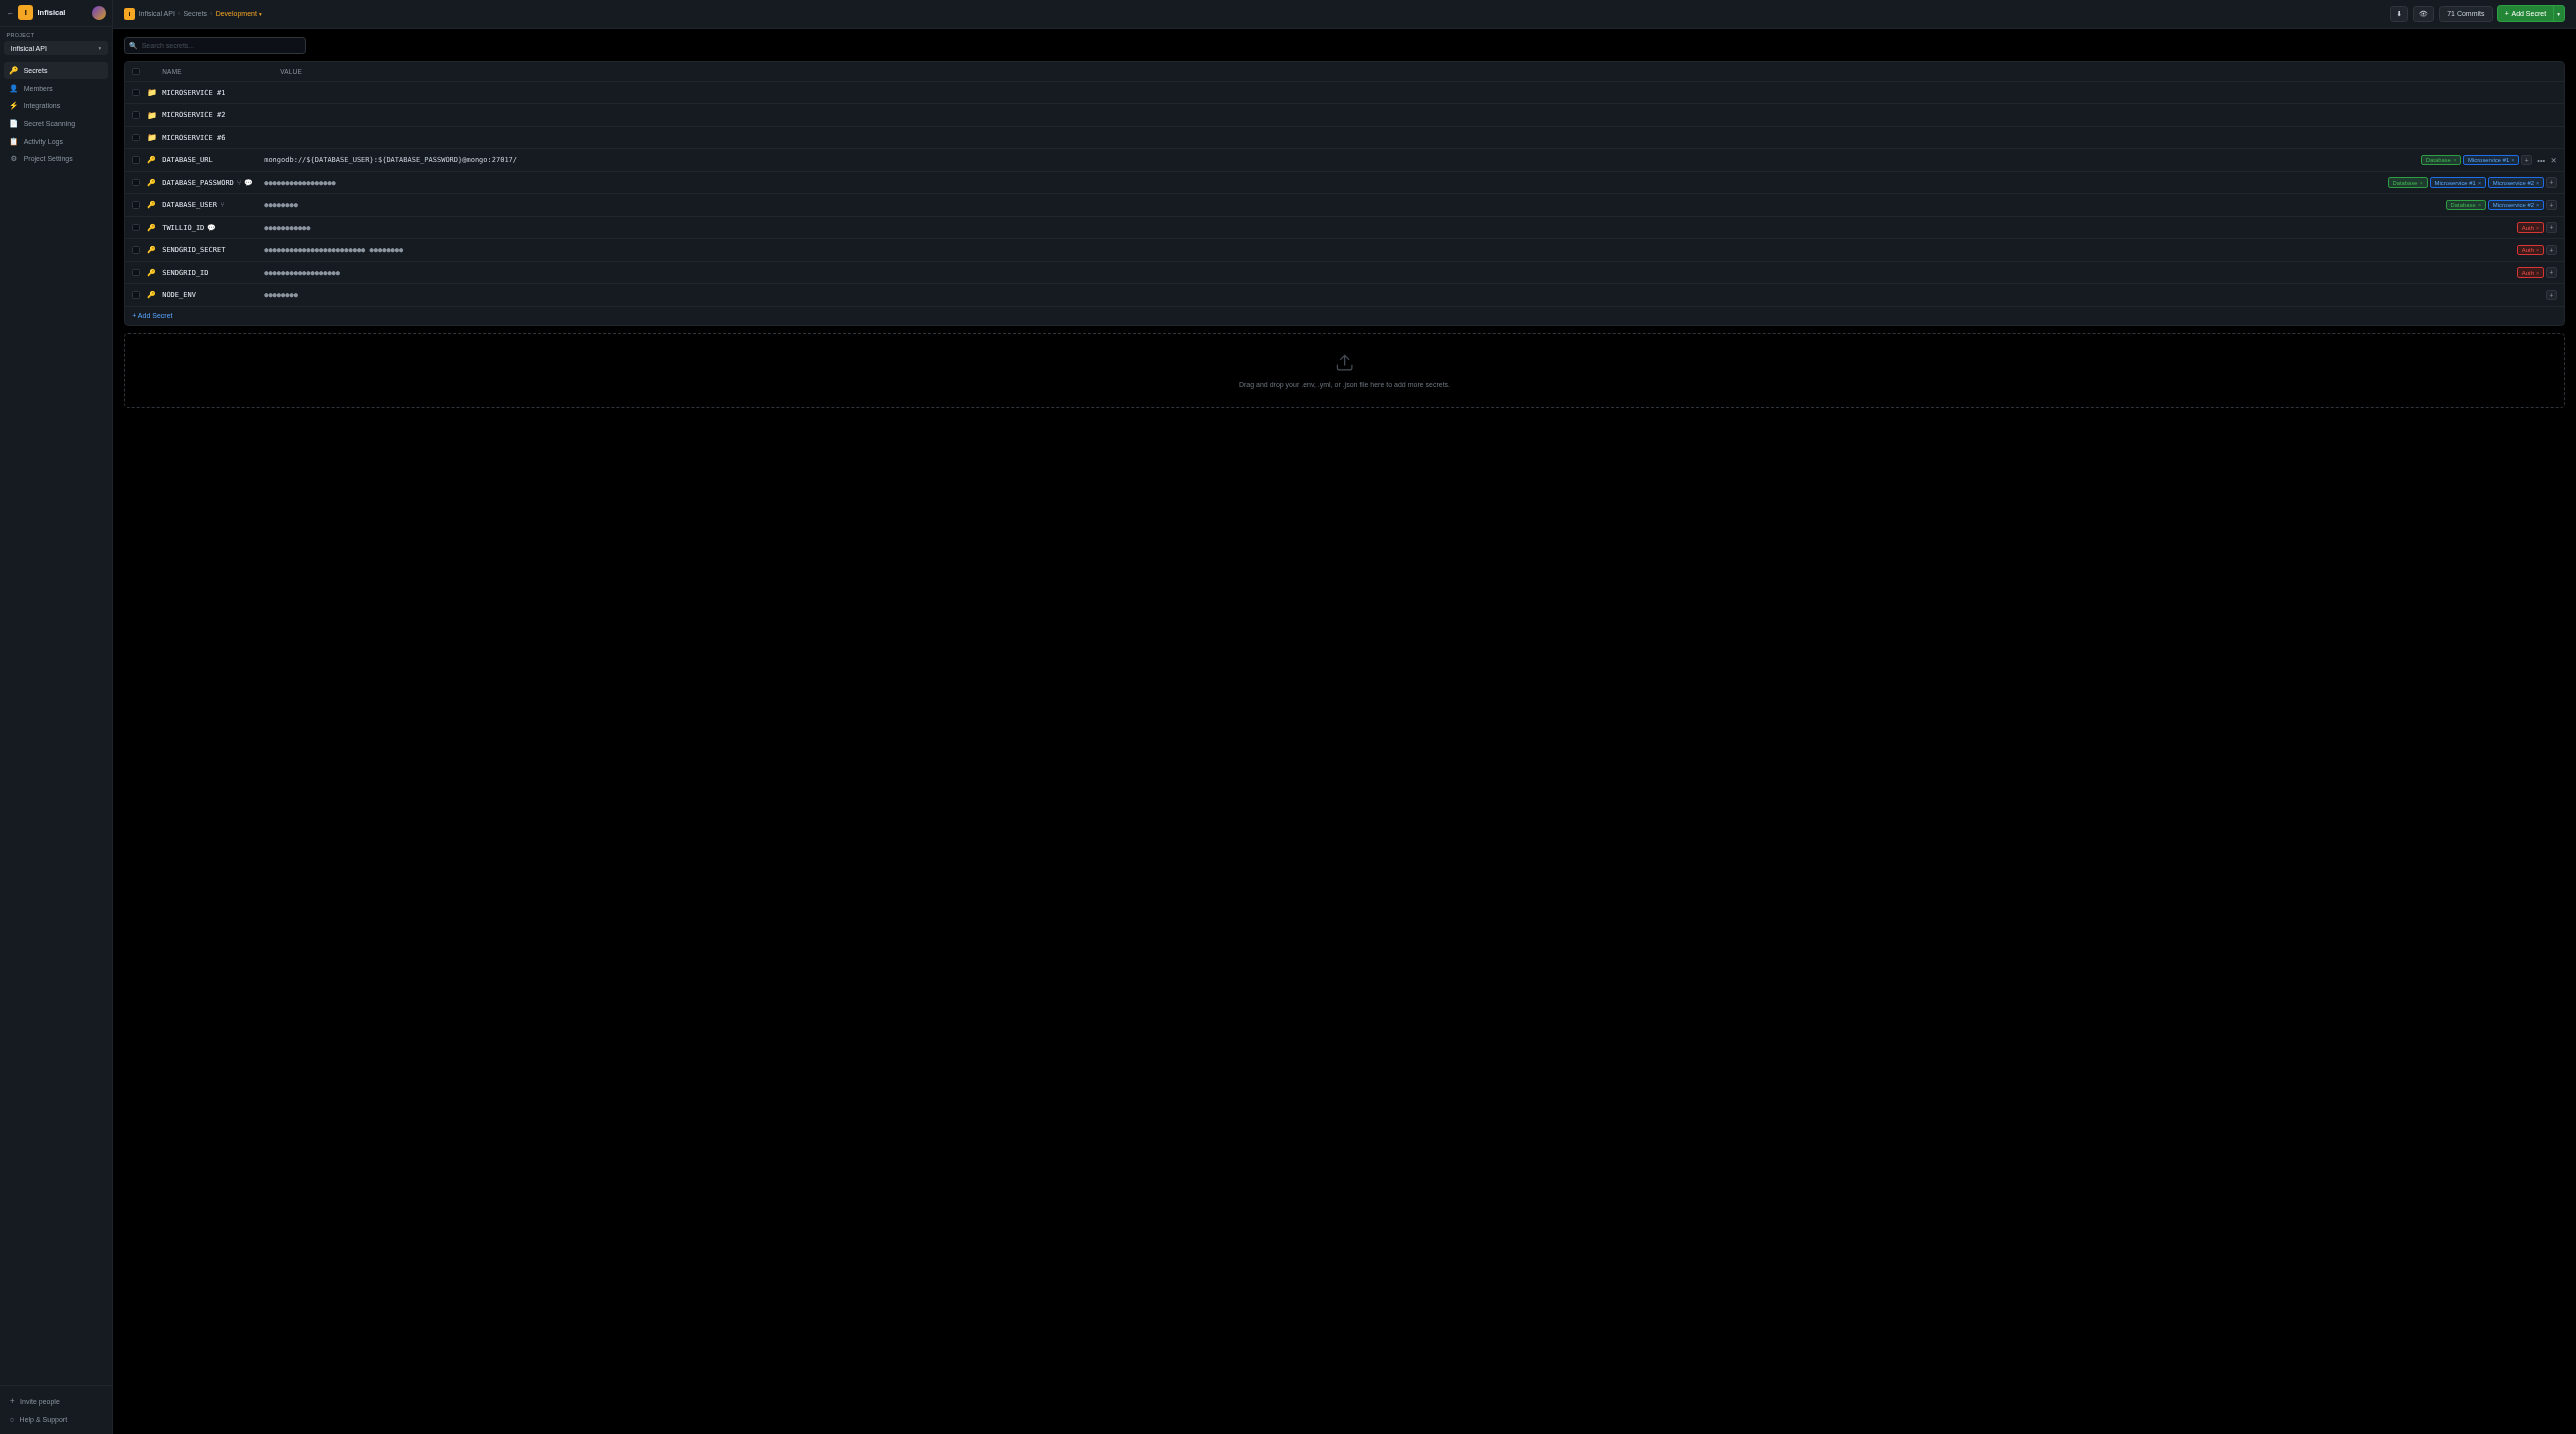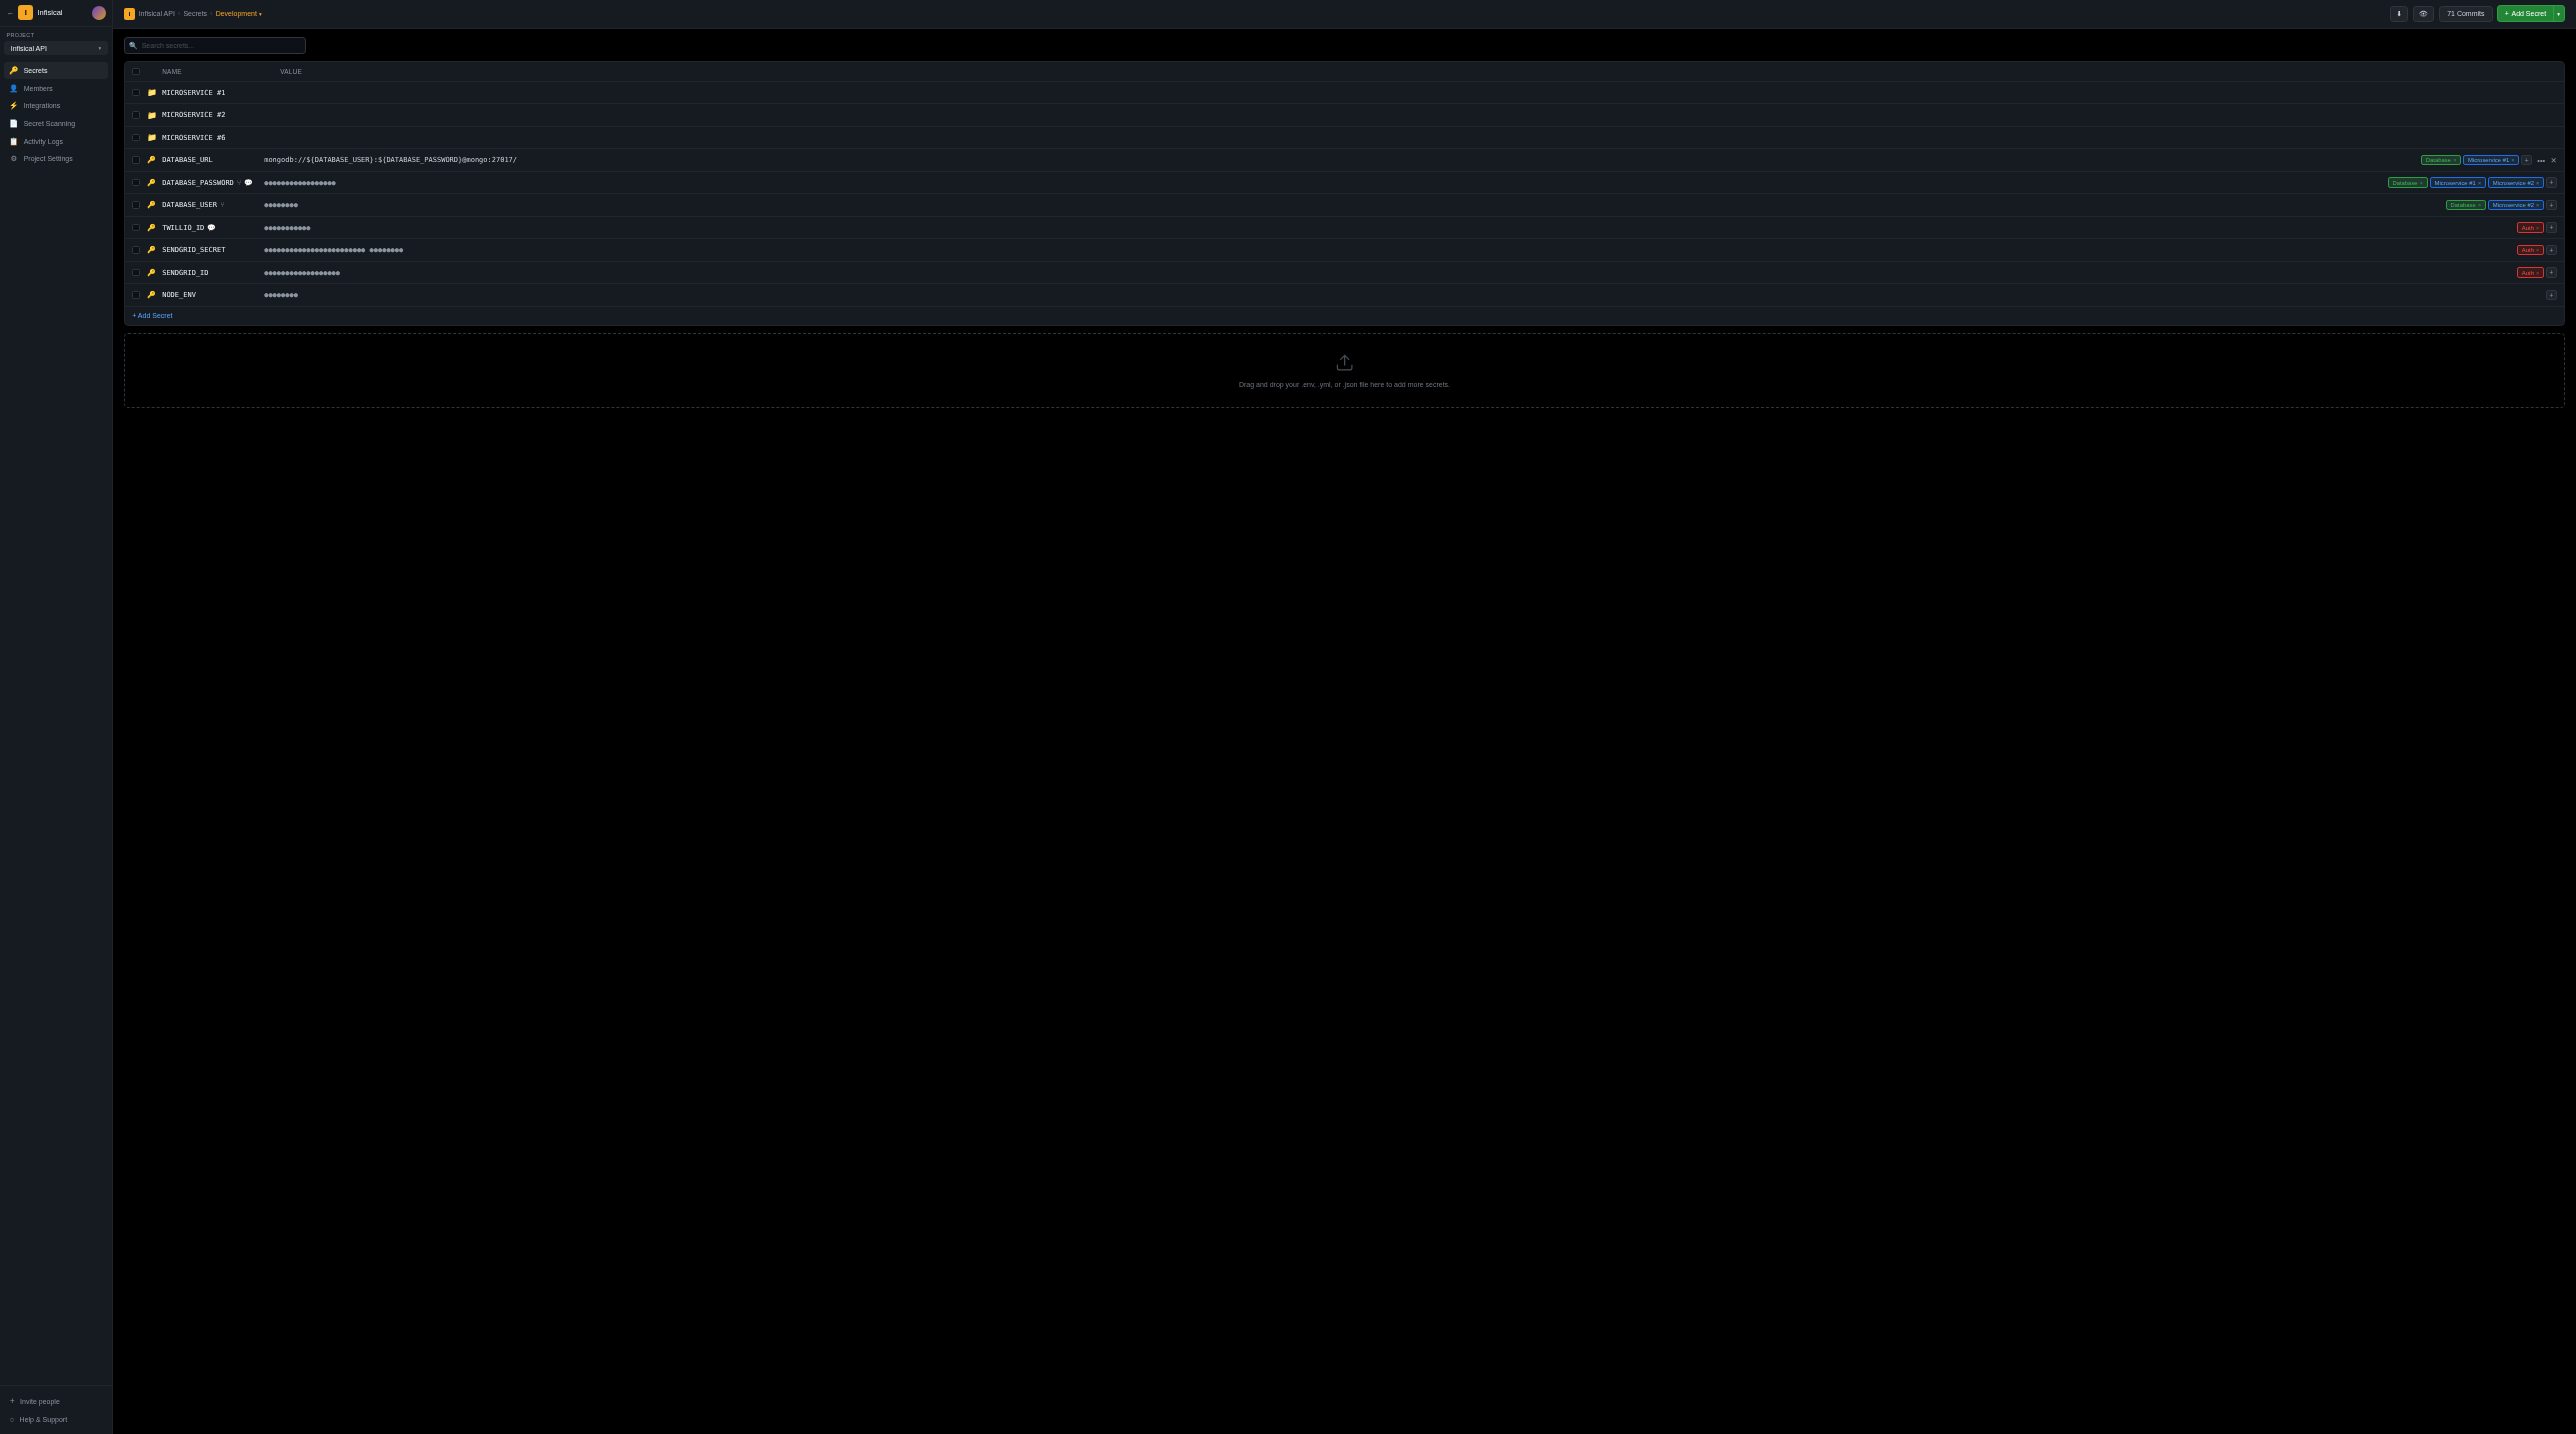--- a/index.html
+++ b/index.html
@@ -42,21 +42,21 @@
       border-radius: 3.2px;
       display: flex;
       align-items: center;
       justify-content: center;
       color: #000;
       font-weight: bold;
       font-size: 7.5px;
     }
     .sidebar-title {
       color: #e6edf3;
-      font-weight: 400;
+      font-weight: 700;
       font-size: 7.5px;
       flex: 1;
     }
     .avatar {
       width: 14px;
       height: 14px;
       border-radius: 50%;
       background: linear-gradient(135deg, #6e40c9, #d29922);
       cursor: pointer;
     }

